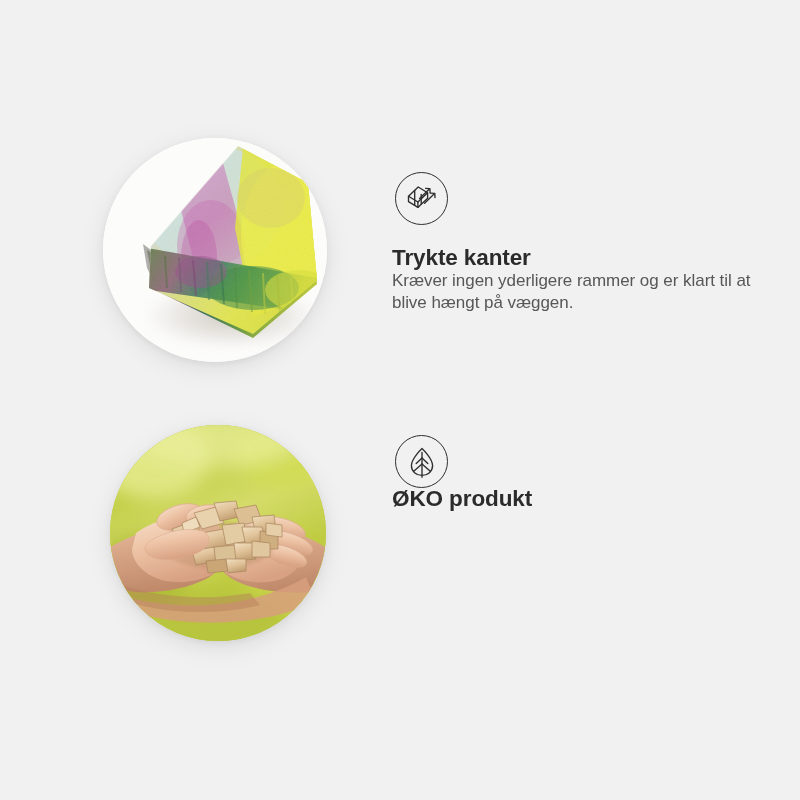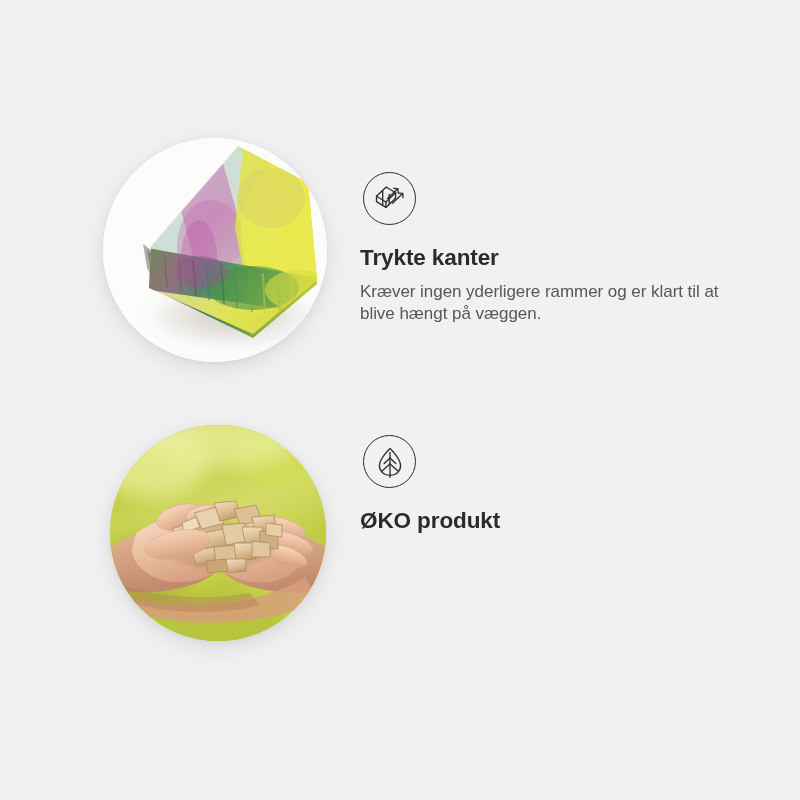--- a/index.html
+++ b/index.html
@@ -54,21 +54,21 @@
     height: 216px;
     background: #c4cf44;
     box-shadow: 0 6px 22px rgba(120,120,120,0.18),
                 0 2px 6px rgba(120,120,120,0.10);
   }
   .photo-svg { display: block; width: 100%; height: 100%; }
 
   
   .text-col {
     position: absolute;
-    left: 360px;
+    left: 392px;
     top: 0;
     width: 392px;
   }
 
   .icon-badge {
     width: 53px;
     height: 53px;
     border: 1.6px solid #2e2e2e;
     border-radius: 50%;
     box-sizing: border-box;
@@ -84,33 +84,33 @@
   .feature-title {
     margin: 0;
     padding: 0;
     font-size: 22.5px;
     font-weight: 700;
     color: #2b2b2b;
     letter-spacing: -0.1px;
     line-height: 1;
   }
   #title-1 { margin-top: 22px; }
-  #title-2 { margin-top: 22px; }
+  #title-2 { }
 
   .feature-desc {
     margin: 0;
     padding: 0;
     font-size: 17px;
     font-weight: 400;
     color: #575757;
     line-height: 22.5px;
     letter-spacing: -0.05px;
     max-width: 378px;
   }
-  #desc-1 { margin-top: 11px; }
+  #desc-1 { }
   #desc-2 { margin-top: 11px; }
 </style>
 </head>
 <body>
 
 <div class="page">
 
   <section class="feature" id="feature-1">
 
     <div class="photo-wrap" id="photo-wrap-1">

